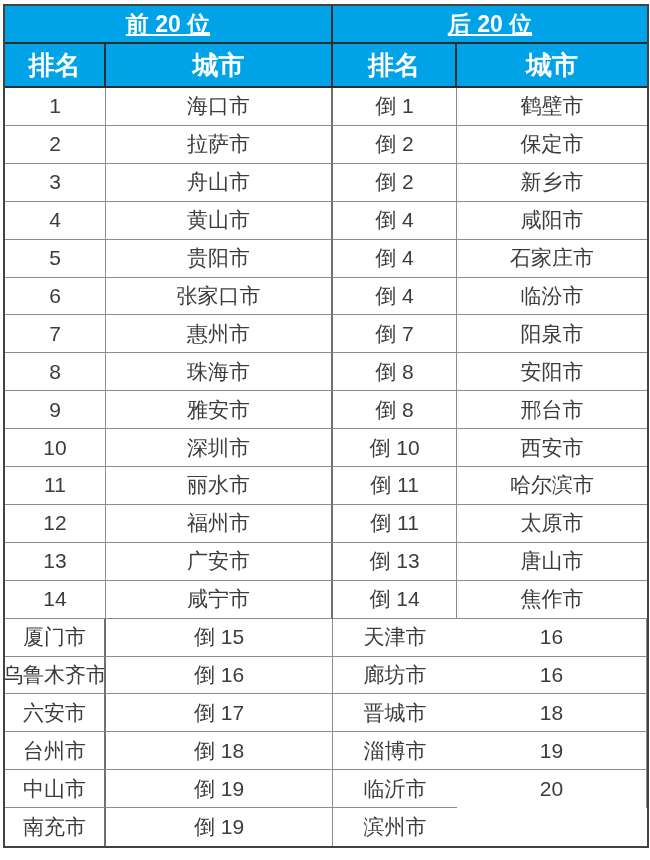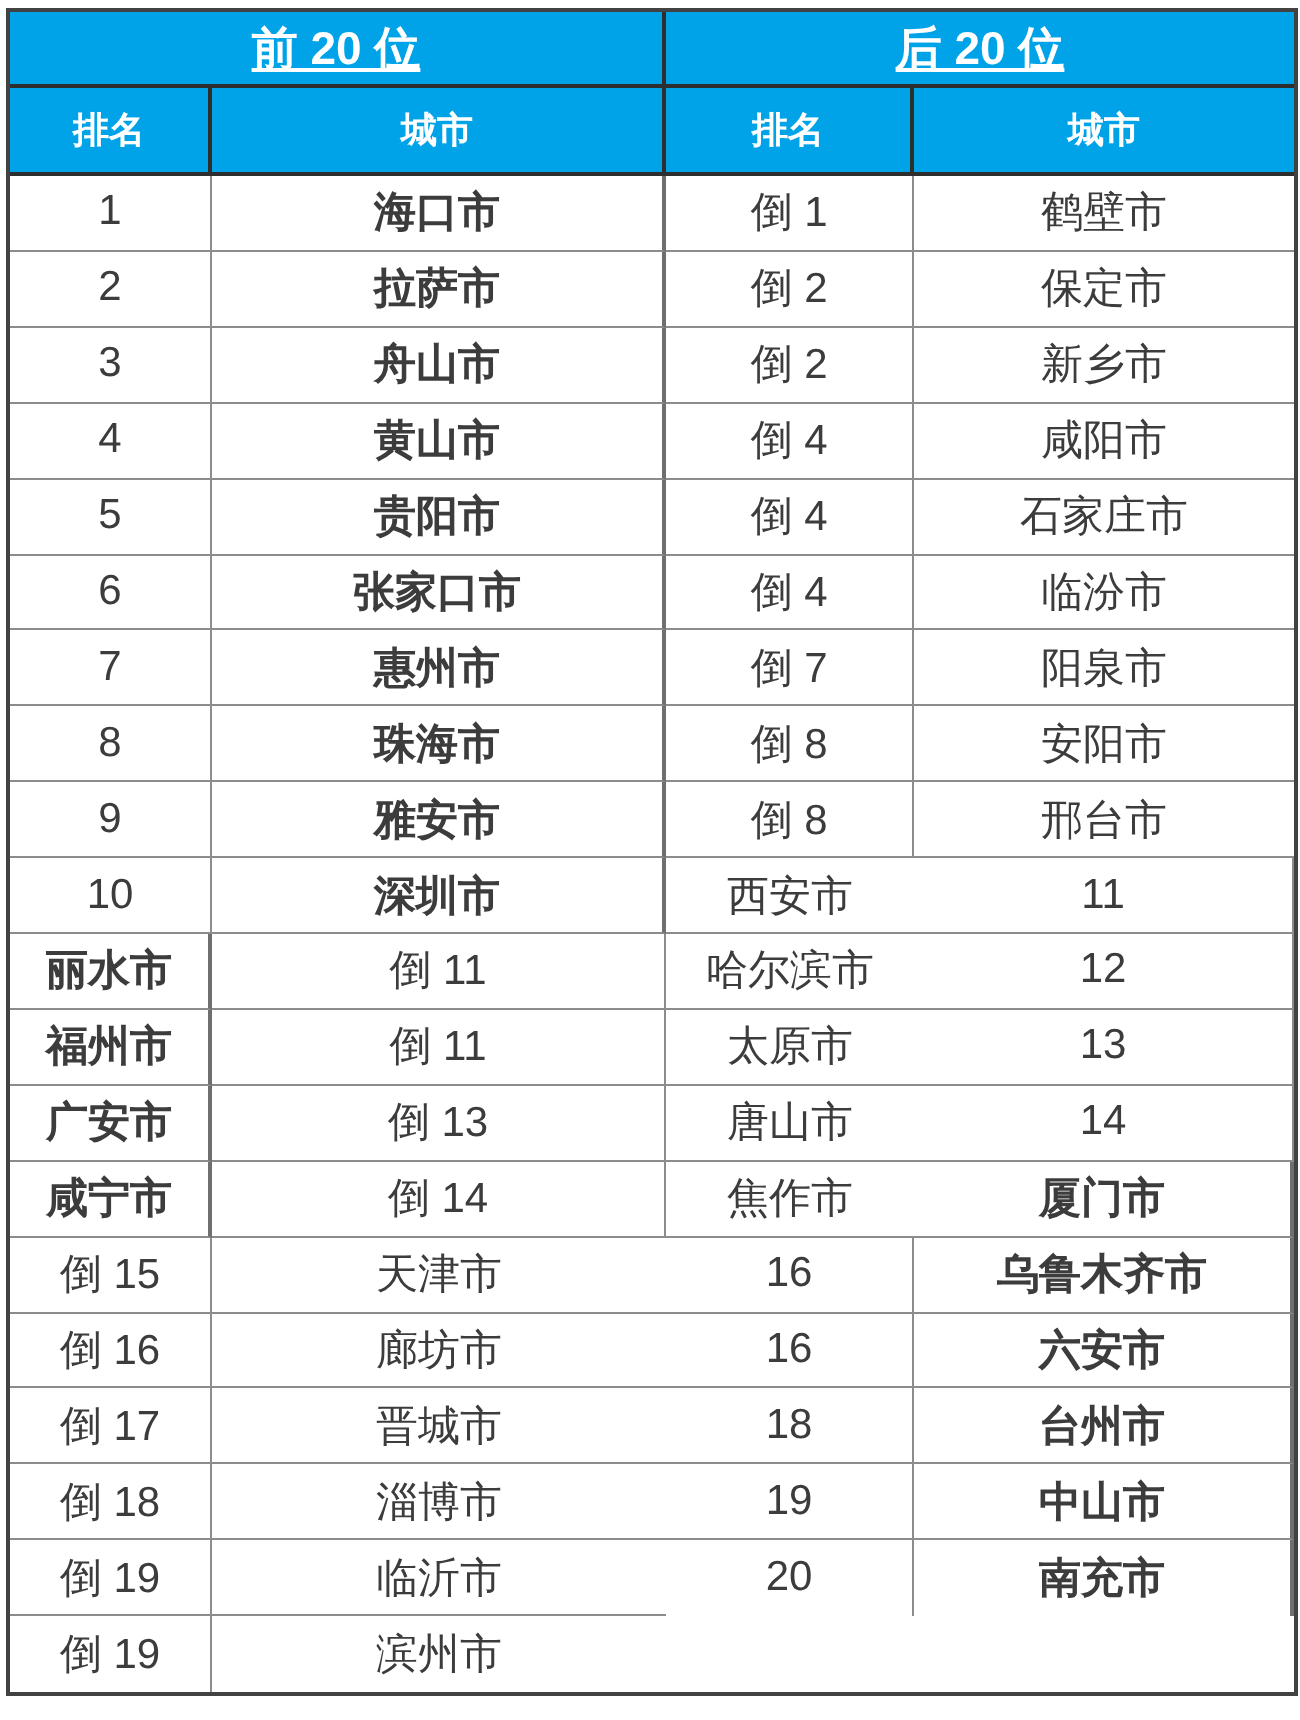--- a/index.html
+++ b/index.html
@@ -46,34 +46,34 @@
     font-size: 23px;
     font-weight: bold;
     border-bottom: 2px solid var(--header-border);
     text-decoration: underline;
   }
   .gh-left { border-right: 2px solid var(--header-border); }
   
   .col-header {
     background: var(--header-bg);
     color: var(--header-text);
-    font-size: 18px;
+    font-size: 26px;
     font-weight: bold;
     border-bottom: 2px solid var(--header-border);
   }
   .col-header:not(.ch3) { border-right: 2px solid var(--header-border); }
   
   .body-cell {
     color: var(--body-text);
     font-size: 21px;
     border-bottom: 1px solid var(--body-border);
     border-right: 1px solid var(--body-border);
     background: #ffffff;
   }
-  .body-cell.c1 { border-right-width: 2px; border-right-color: #6f6f6f; font-weight: bold; }
+  .body-cell.c1 { border-right-width: 2px; border-right-color: #6f6f6f; }
   .body-cell.c3 { border-right: none; }
   .body-cell.last-row { border-bottom: none; }
 </style>
 </head>
 <body>
 
 <div class="wrap">
   <div class="grid" id="ranking-grid">
     <div class="cell group-header gh-left">前 20 位</div>
     <div class="cell group-header gh-right">后 20 位</div>
@@ -114,20 +114,21 @@
       <div class="cell body-cell c0">8</div>
       <div class="cell body-cell c1">珠海市</div>
       <div class="cell body-cell c2">倒 8</div>
       <div class="cell body-cell c3">安阳市</div>
       <div class="cell body-cell c0">9</div>
       <div class="cell body-cell c1">雅安市</div>
       <div class="cell body-cell c2">倒 8</div>
       <div class="cell body-cell c3">邢台市</div>
       <div class="cell body-cell c0">10</div>
       <div class="cell body-cell c1">深圳市</div>
+      <div class="cell body-cell c2">倒 10</div>
       <div class="cell body-cell c3">西安市</div>
       <div class="cell body-cell c0">11</div>
       <div class="cell body-cell c1">丽水市</div>
       <div class="cell body-cell c2">倒 11</div>
       <div class="cell body-cell c3">哈尔滨市</div>
       <div class="cell body-cell c0">12</div>
       <div class="cell body-cell c1">福州市</div>
       <div class="cell body-cell c2">倒 11</div>
       <div class="cell body-cell c3">太原市</div>
       <div class="cell body-cell c0">13</div>

